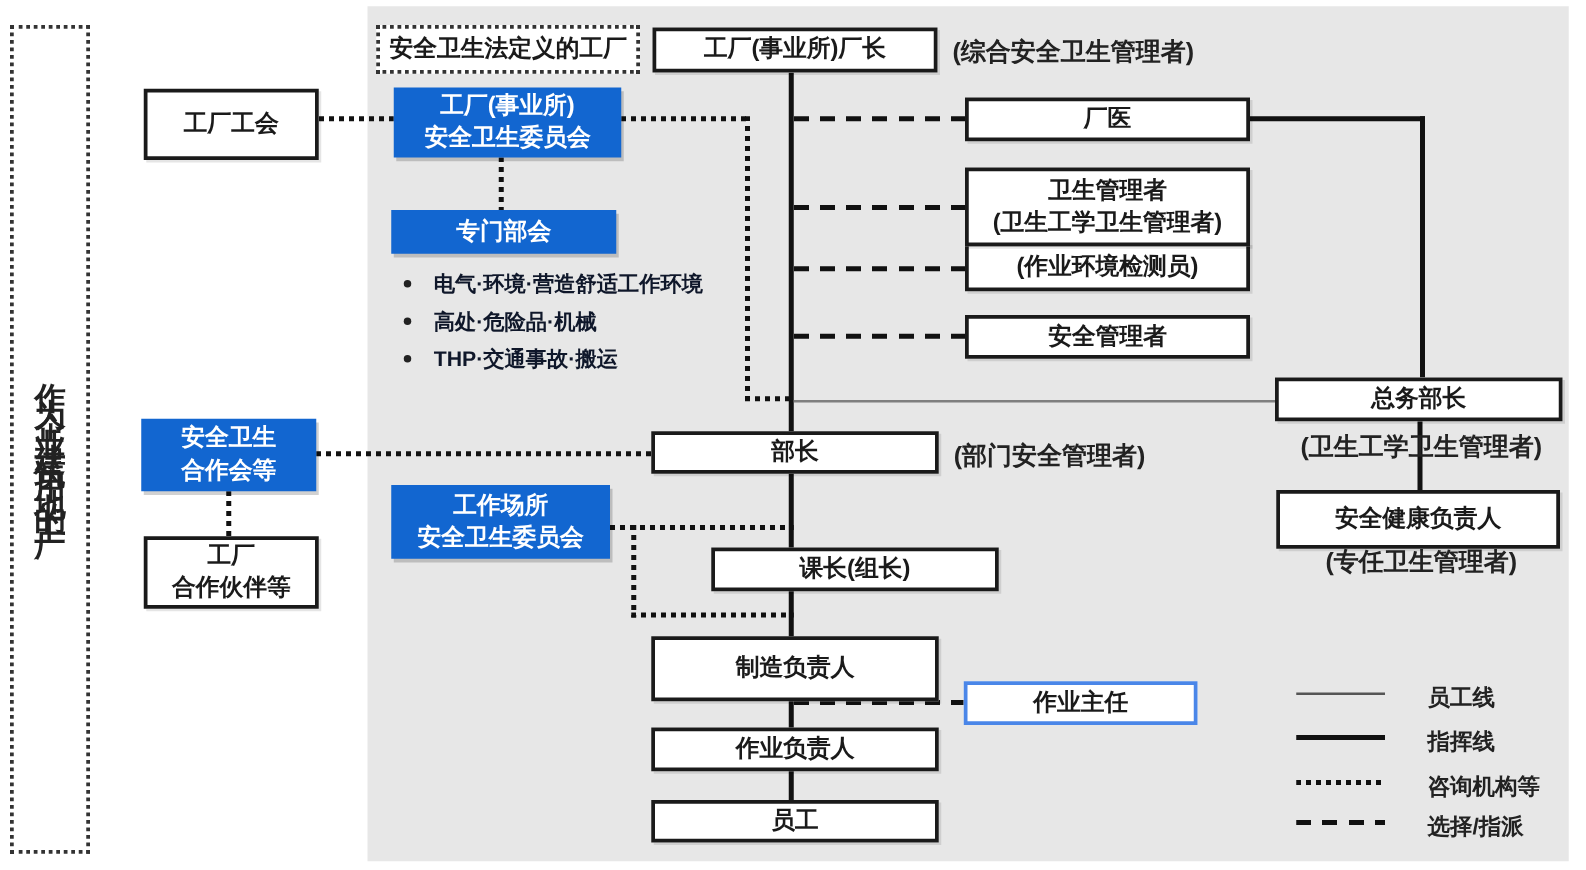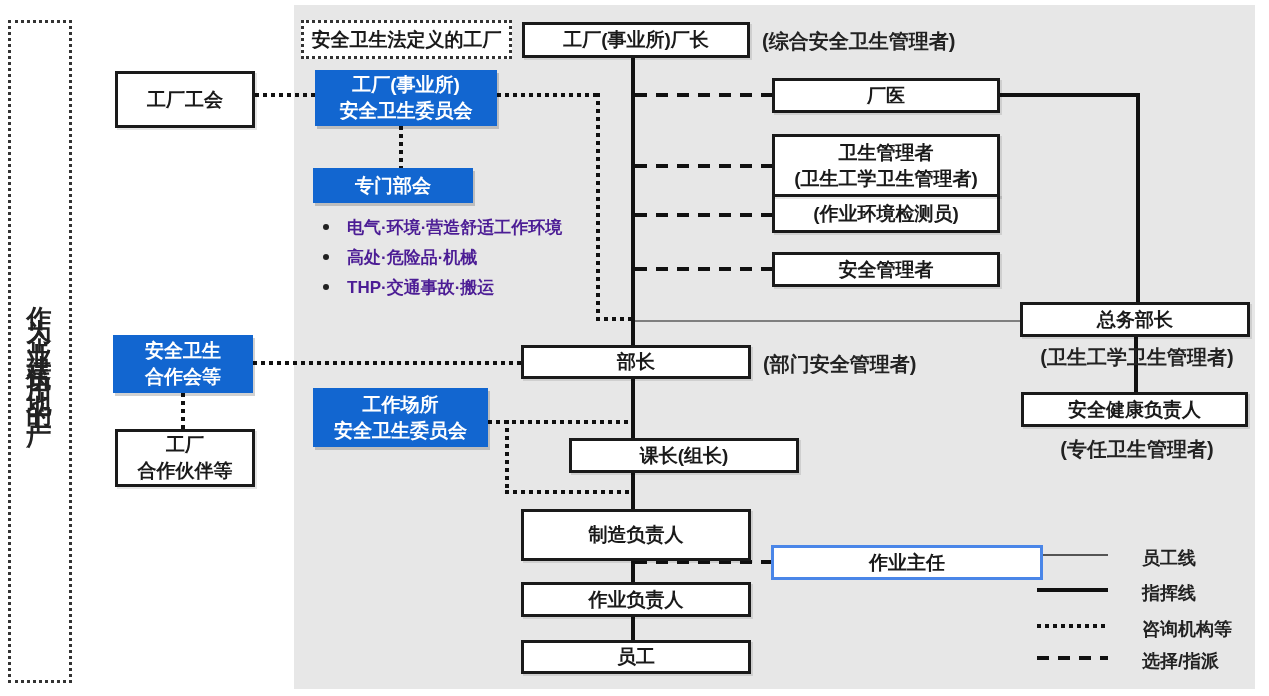--- a/index.html
+++ b/index.html
@@ -20,21 +20,21 @@
   .thin-h{height:2px;background:#7f7f7f;}
   .dash-h{height:4px;background:repeating-linear-gradient(90deg,#111 0 12px,transparent 12px 21px);}
   .dot-h{height:4px;background:repeating-linear-gradient(90deg,#111 0 4px,transparent 4px 8px);}
   .dot-v{width:4px;background:repeating-linear-gradient(180deg,#111 0 4px,transparent 4px 8px);}
   .vert-label{position:absolute;display:flex;align-items:center;justify-content:center;z-index:3;}
   .vert-label span{writing-mode:vertical-rl;text-orientation:upright;letter-spacing:12px;
        font-size:25px;font-weight:bold;color:#222;}
   .bullets{position:absolute;z-index:3;}
   .bullet-row{display:flex;align-items:center;height:30px;}
   .bullet-dot{width:6px;height:6px;border-radius:50%;background:#222;margin-right:18px;flex:0 0 auto;}
-  .bullet-text{font-size:17px;font-weight:bold;color:#4c1d95;white-space:nowrap;}
+  .bullet-text{font-size:17px;font-weight:bold;color:#0f172a;white-space:nowrap;}
   .legend-label{position:absolute;font-size:18px;font-weight:bold;color:#222;z-index:3;white-space:nowrap;margin-left:24px;}
   .legend-thin{height:2px;background:#555;}
 </style>
 </head>
 <body>
 
 <div class="stage">
 
   <div class="panel" style="left:294px;top:5px;width:961px;height:684px;"></div>
 
@@ -71,21 +71,21 @@
 合作会等</div>
   <div class="box wbox" style="left:115px;top:429px;width:140px;height:58px;">工厂
 合作伙伴等</div>
 
   <div class="box dottedbox" style="left:301px;top:20px;width:211px;height:39px;">安全卫生法定义的工厂</div>
   <div class="box wbox" style="left:522px;top:22px;width:228px;height:36px;">工厂(事业所)厂长</div>
   <div class="note" style="left:762px;top:28px;">(综合安全卫生管理者)</div>
 
   <div class="box bbox" style="left:315px;top:70px;width:182px;height:56px;">工厂(事业所)
 安全卫生委员会</div>
-  <div class="box bbox" style="left:313px;top:168px;width:160px;height:35px;">专门部会</div>
+  <div class="box bbox" style="left:313px;top:168px;width:180px;height:35px;">专门部会</div>
   <div class="bullets" style="left:323px;top:212px;">
     <div class="bullet-row">
       <div class="bullet-dot"></div>
       <div class="bullet-text">电气·环境·营造舒适工作环境</div>
     </div>
     <div class="bullet-row">
       <div class="bullet-dot"></div>
       <div class="bullet-text">高处·危险品·机械</div>
     </div>
     <div class="bullet-row">
@@ -96,28 +96,28 @@
   <div class="box bbox" style="left:313px;top:388px;width:175px;height:59px;">工作场所
 安全卫生委员会</div>
 
   <div class="box wbox" style="left:772px;top:78px;width:228px;height:35px;">厂医</div>
   <div class="box wbox" style="left:772px;top:194px;width:228px;height:39px;">(作业环境检测员)</div>
   <div class="box wbox" style="left:772px;top:134px;width:228px;height:63px;">卫生管理者
 (卫生工学卫生管理者)</div>
   <div class="box wbox" style="left:772px;top:252px;width:228px;height:35px;">安全管理者</div>
   <div class="box wbox" style="left:1020px;top:302px;width:230px;height:35px;text-align:right;">总务部长</div>
   <div class="note" style="left:1024px;top:344px;width:226px;text-align:center;">(卫生工学卫生管理者)</div>
-  <div class="box wbox" style="left:1021px;top:392px;width:227px;height:35px;">安全健康负责人</div>
+  <div class="box wbox" style="left:1021px;top:392px;width:227px;height:47px;">安全健康负责人</div>
   <div class="note" style="left:1024px;top:436px;width:226px;text-align:center;">(专任卫生管理者)</div>
 
   <div class="box wbox" style="left:521px;top:345px;width:230px;height:34px;">部长</div>
   <div class="note" style="left:763px;top:351px;">(部门安全管理者)</div>
   <div class="box wbox" style="left:521px;top:438px;width:230px;height:35px;margin-left:48px;">课长(组长)</div>
   <div class="box wbox" style="left:521px;top:509px;width:230px;height:52px;">制造负责人</div>
-  <div class="box hl" style="left:771px;top:545px;width:272px;height:35px;">作业主任</div>
+  <div class="box hl" style="left:771px;top:545px;width:187px;height:35px;">作业主任</div>
   <div class="box wbox" style="left:521px;top:582px;width:230px;height:35px;">作业负责人</div>
   <div class="box wbox" style="left:521px;top:640px;width:230px;height:34px;">员工</div>
 
   <div class="line legend-thin" style="left:1037px;top:554px;width:71px;"></div>
   <div class="legend-label" style="left:1118px;top:546px;">员工线</div>
   <div class="line solid-h" style="left:1037px;top:588px;width:71px;"></div>
   <div class="legend-label" style="left:1118px;top:581px;">指挥线</div>
   <div class="line dot-h" style="left:1037px;top:624px;width:71px;"></div>
   <div class="legend-label" style="left:1118px;top:617px;">咨询机构等</div>
   <div class="line dash-h" style="left:1037px;top:656px;width:71px;"></div>

